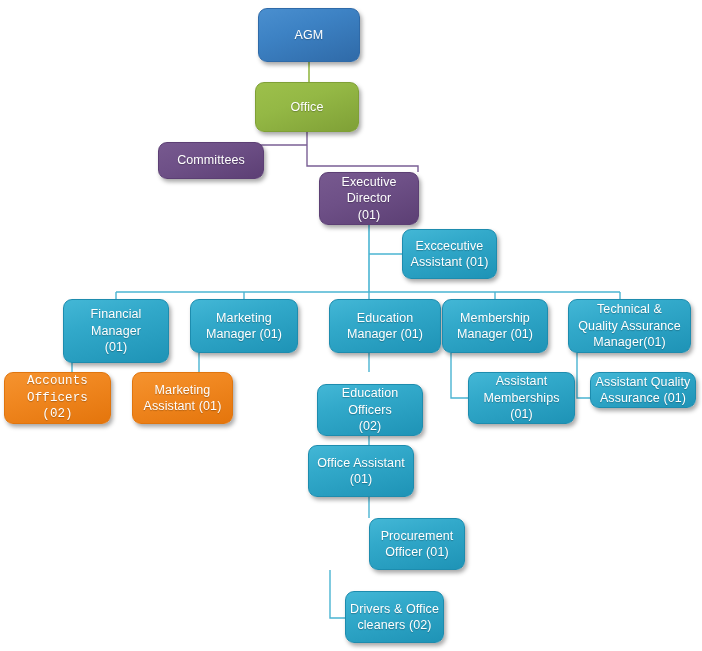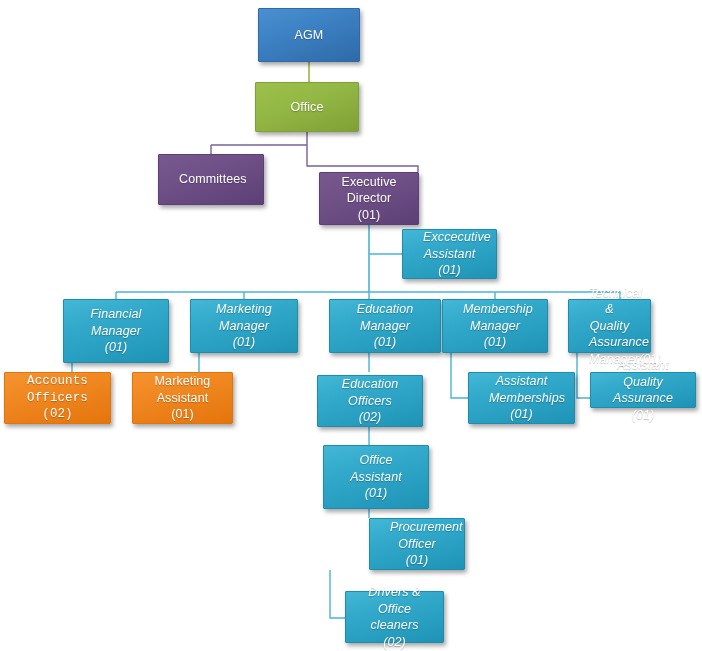--- a/index.html
+++ b/index.html
@@ -30,23 +30,23 @@
     position: absolute;
     box-sizing: border-box;
     display: flex;
     align-items: center;
     justify-content: center;
     text-align: center;
     color: #ffffff;
     font-size: 12.5px;
     line-height: 1.32;
     letter-spacing: 0.1px;
-    padding: 2px 20px;
+    padding: 2px 4px;
     box-shadow: 2px 3px 4px rgba(0,0,0,0.34);
-    border-radius: 1px;
+    border-radius: 9px;
   }
   .node .label {
     display: block;
     width: 100%;
     white-space: pre-line;
     text-shadow: 0 1px 1px rgba(0,0,0,0.25);
   }
   .n-blue {
     background: linear-gradient(160deg, #4a8fcf 0%, #3d82c4 38%, #2f6aa8 100%);
     border: 1px solid #2f6aa8;
@@ -55,21 +55,20 @@
     background: linear-gradient(160deg, #9dc04b 0%, #94b845 40%, #7fa036 100%);
     border: 1px solid #7fa036;
   }
   .n-purple {
     background: linear-gradient(160deg, #77598f 0%, #6e5087 42%, #5c3f74 100%);
     border: 1px solid #5c3f74;
   }
   .n-teal {
     background: linear-gradient(165deg, #43b7d6 0%, #32a9ca 35%, #1e93b6 100%);
     border: 1px solid #1d8cae;
-    font-style: italic;
   }
   .n-orange {
     background: linear-gradient(165deg, #f5932f 0%, #f08720 40%, #e4750c 100%);
     border: 1px solid #e0750e;
   }
 </style>
 </head>
 <body>
 
 <div id="chart-canvas">
@@ -112,21 +111,21 @@
     <path d="M 330 570 L 330 618 L 345 618" stroke="#4ab4d2" stroke-width="1.4" fill="none"></path>
   </svg>
 
   <div id="nodes-layer">
       <div class="node n-blue" style="left: 258px; top: 8px; width: 102px; height: 54px;">
         <span class="label">AGM</span>
       </div>
       <div class="node n-green" style="left: 255px; top: 82px; width: 104px; height: 50px;">
         <span class="label">Office</span>
       </div>
-      <div class="node n-purple" style="left: 158px; top: 154px; width: 106px; height: 51px;">
+      <div class="node n-purple" style="left: 158px; top: 142px; width: 106px; height: 37px;">
         <span class="label">Committees</span>
       </div>
       <div class="node n-purple" style="left: 319px; top: 172px; width: 100px; height: 53px;">
         <span class="label">Executive  Director
 (01)</span>
       </div>
       <div class="node n-teal" style="left: 402px; top: 229px; width: 95px; height: 50px;">
         <span class="label">Exccecutive
 Assistant (01)</span>
       </div>
@@ -139,46 +138,46 @@
 Manager (01)</span>
       </div>
       <div class="node n-teal" style="left: 329px; top: 299px; width: 112px; height: 54px;">
         <span class="label">Education
 Manager (01)</span>
       </div>
       <div class="node n-teal" style="left: 442px; top: 299px; width: 106px; height: 54px;">
         <span class="label">Membership
 Manager (01)</span>
       </div>
-      <div class="node n-teal" style="left: 568px; top: 299px; width: 83px; height: 54px;">
+      <div class="node n-teal" style="left: 568px; top: 299px; width: 123px; height: 54px;">
         <span class="label">Technical &amp;
 Quality Assurance
 Manager(01)</span>
       </div>
       <div class="node n-orange" style="left: 4px; top: 372px; width: 107px; height: 52px; font-family: Liberation Mono, monospace;">
         <span class="label">Accounts Officers
 (02)</span>
       </div>
       <div class="node n-orange" style="left: 132px; top: 372px; width: 101px; height: 52px;">
         <span class="label">Marketing
 Assistant (01)</span>
       </div>
-      <div class="node n-teal" style="left: 317px; top: 375px; width: 106px; height: 52px;">
+      <div class="node n-teal" style="left: 317px; top: 384px; width: 106px; height: 52px;">
         <span class="label">Education Officers
 (02)</span>
       </div>
       <div class="node n-teal" style="left: 468px; top: 372px; width: 107px; height: 52px;">
         <span class="label">Assistant
 Memberships (01)</span>
       </div>
       <div class="node n-teal" style="left: 590px; top: 372px; width: 106px; height: 36px;">
         <span class="label">Assistant Quality
 Assurance (01)</span>
       </div>
-      <div class="node n-teal" style="left: 323px; top: 445px; width: 106px; height: 64px;">
+      <div class="node n-teal" style="left: 308px; top: 445px; width: 106px; height: 52px;">
         <span class="label">Office Assistant
 (01)</span>
       </div>
       <div class="node n-teal" style="left: 321px; top: 518px; width: 96px; height: 52px; margin-left: 48px;">
         <span class="label">Procurement
 Officer (01)</span>
       </div>
       <div class="node n-teal" style="left: 345px; top: 591px; width: 99px; height: 52px;">
         <span class="label">Drivers &amp; Office
 cleaners (02)</span>

